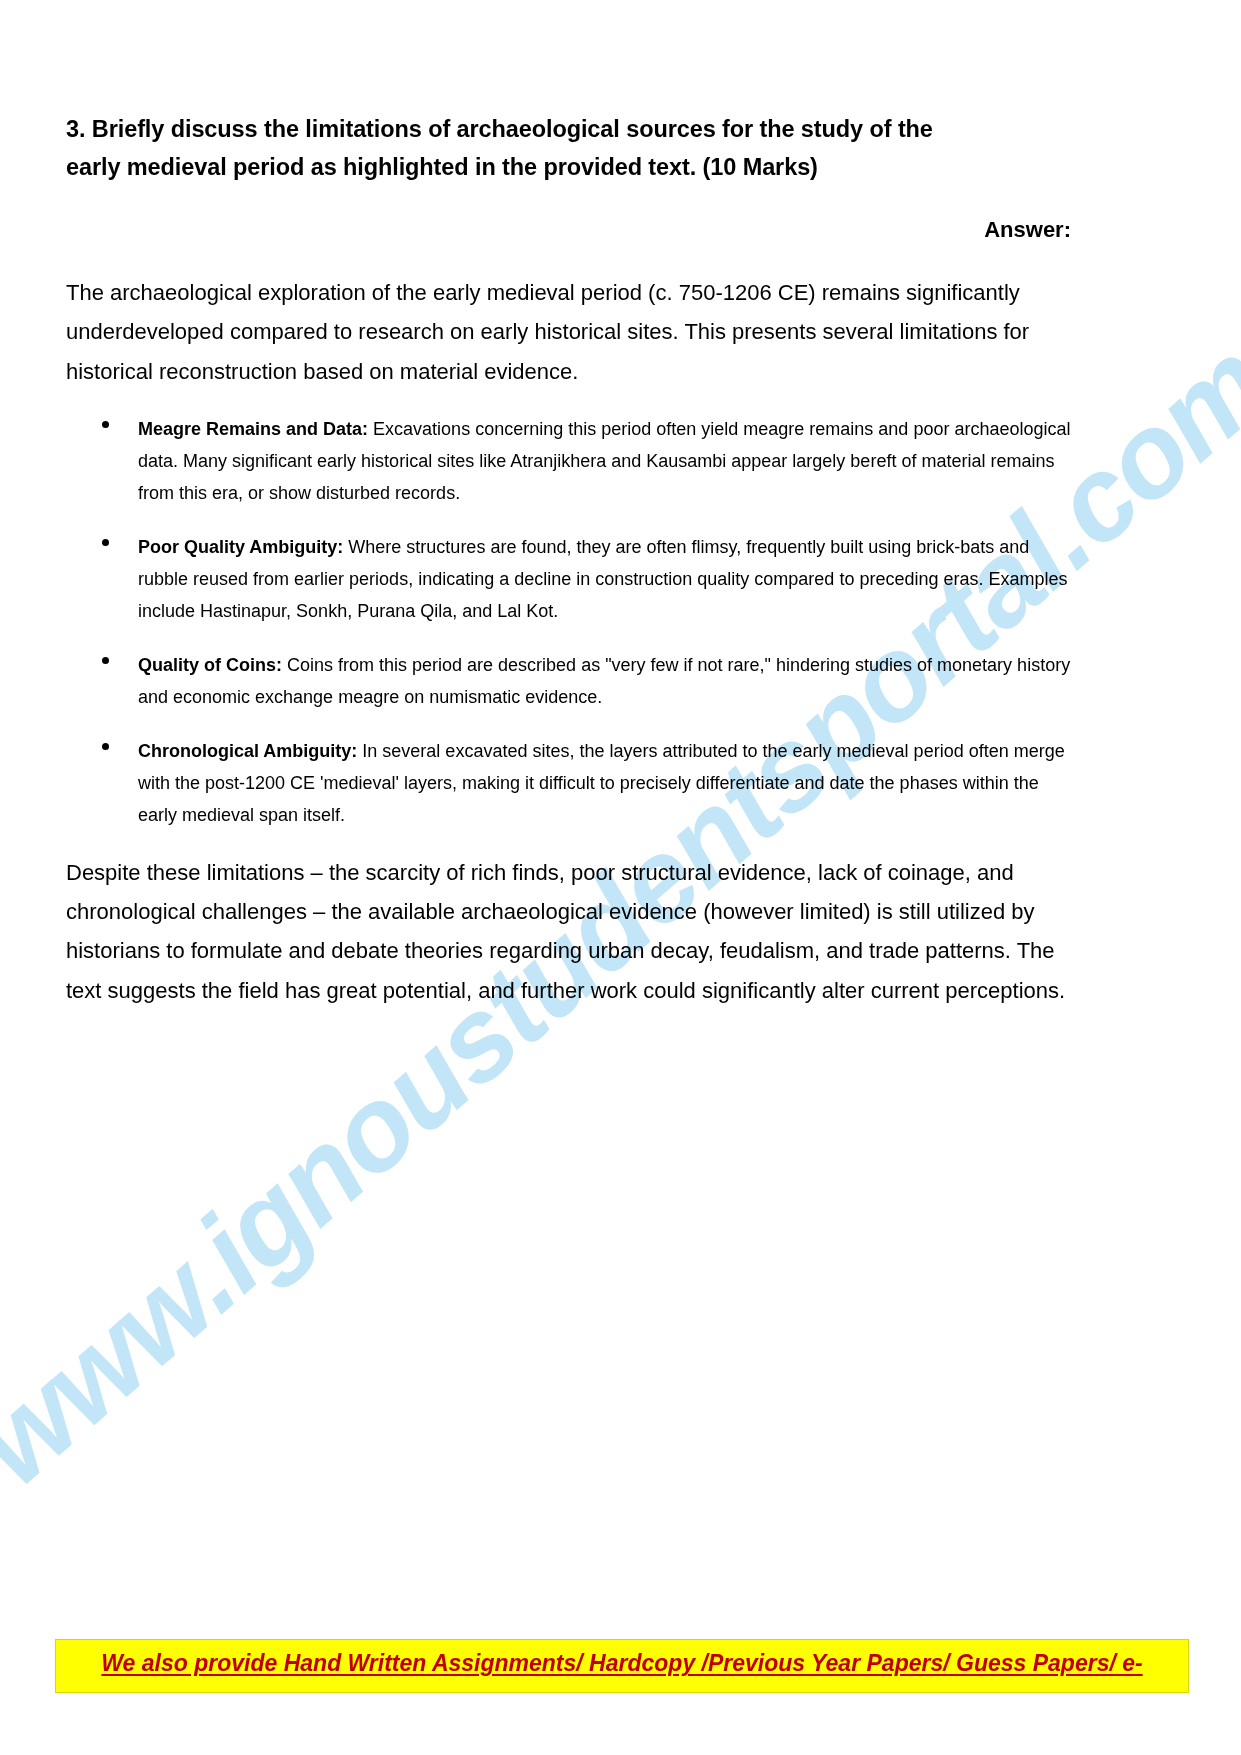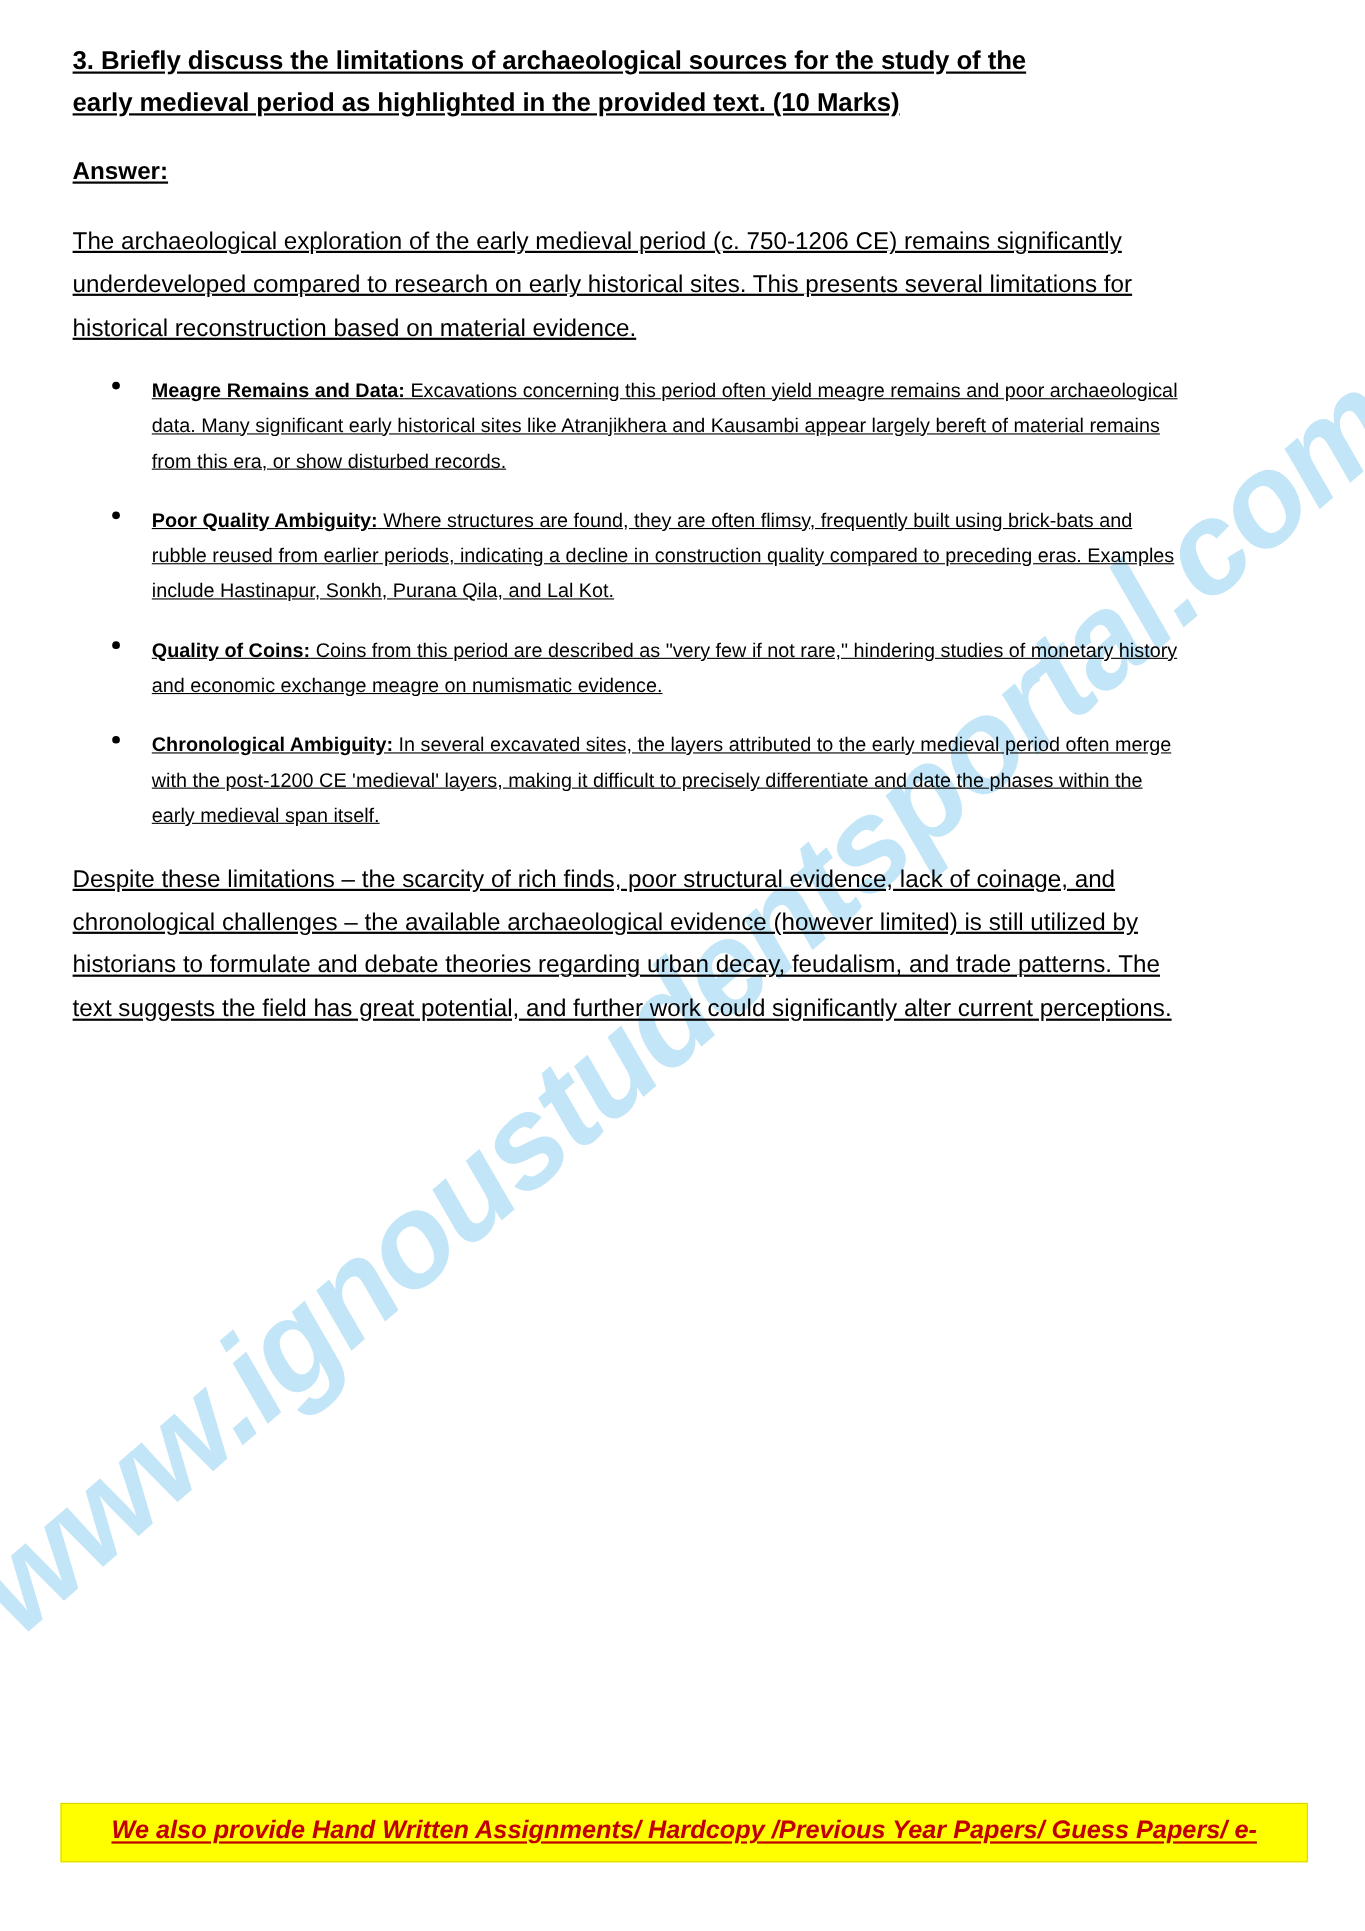--- a/index.html
+++ b/index.html
@@ -39,38 +39,38 @@
     pointer-events: none;
     user-select: none;
     z-index: 0;
     opacity: 0.95;
   }
 
   
   .content {
     position: relative;
     z-index: 2;
-    padding: 36px 170px 0 66px;
-    text-decoration: underline;
+    padding: 110px 170px 0 66px;
   }
 
   .q-heading {
     font-size: 23.5px;
     font-weight: 700;
     line-height: 1.62;
     margin: 0 0 26px 0;
     letter-spacing: -0.1px;
     max-width: 880px;
   }
 
   .answer-label {
     font-size: 22px;
     font-weight: 700;
     line-height: 1.6;
     margin: 0 0 26px 0;
+    text-align: right;
   }
 
   p.body-text {
     font-size: 22px;
     line-height: 1.78;
     margin: 0 0 22px 0;
     text-align: left;
     max-width: 1010px;
   }
 

